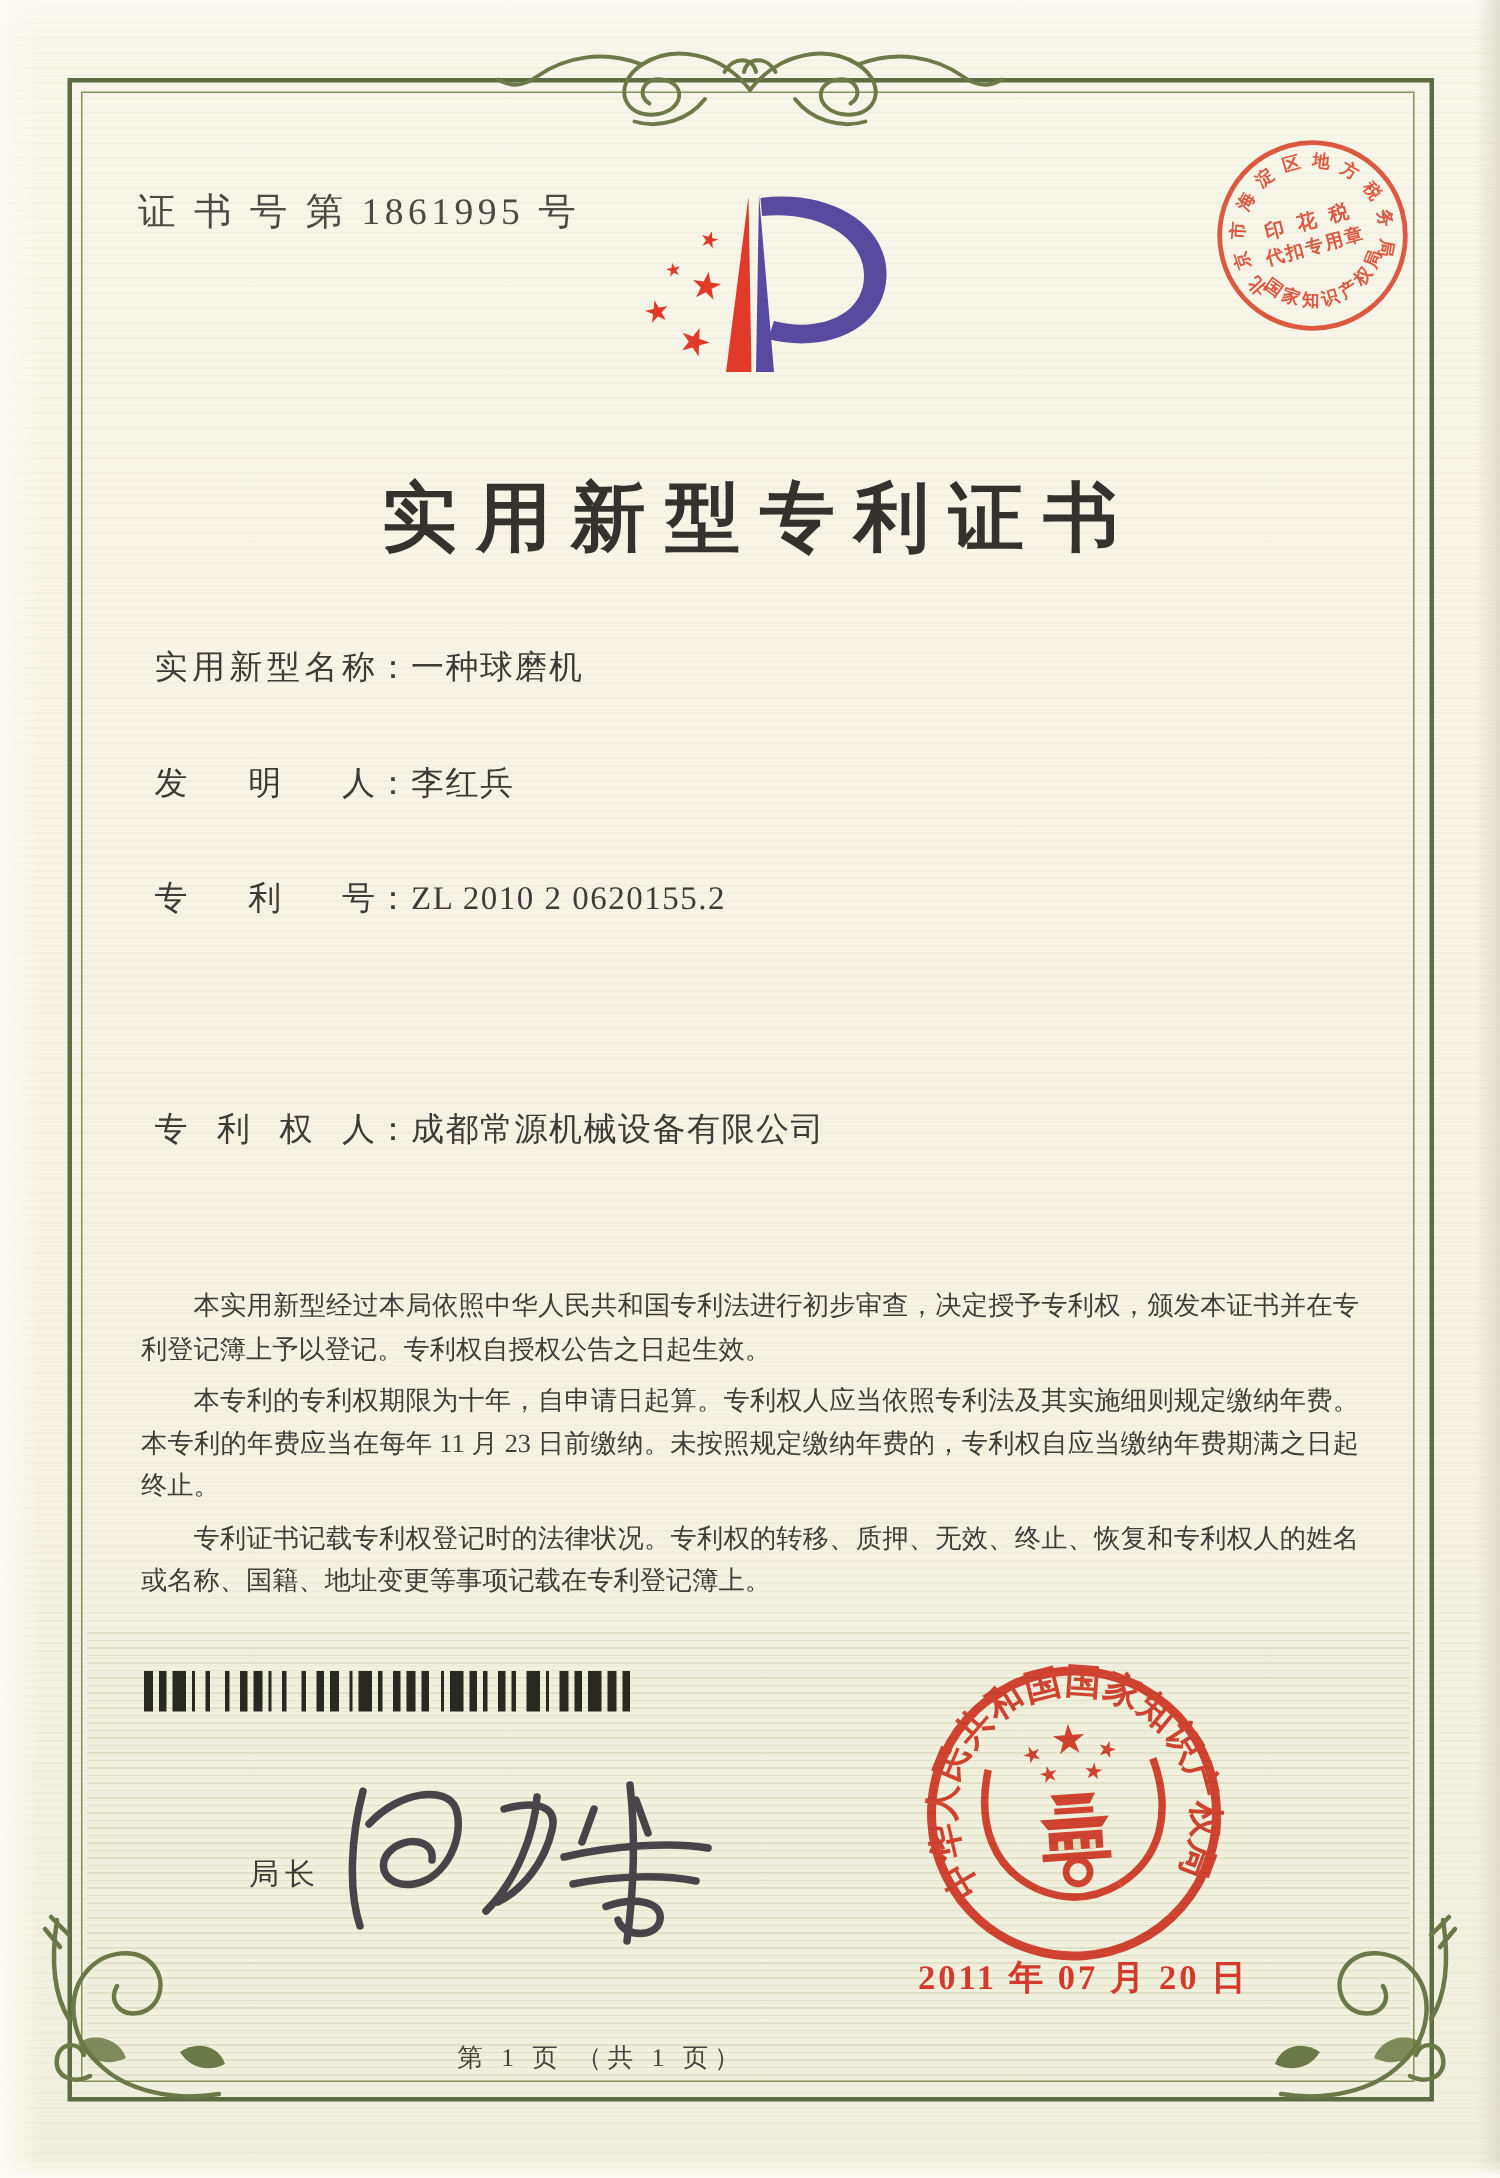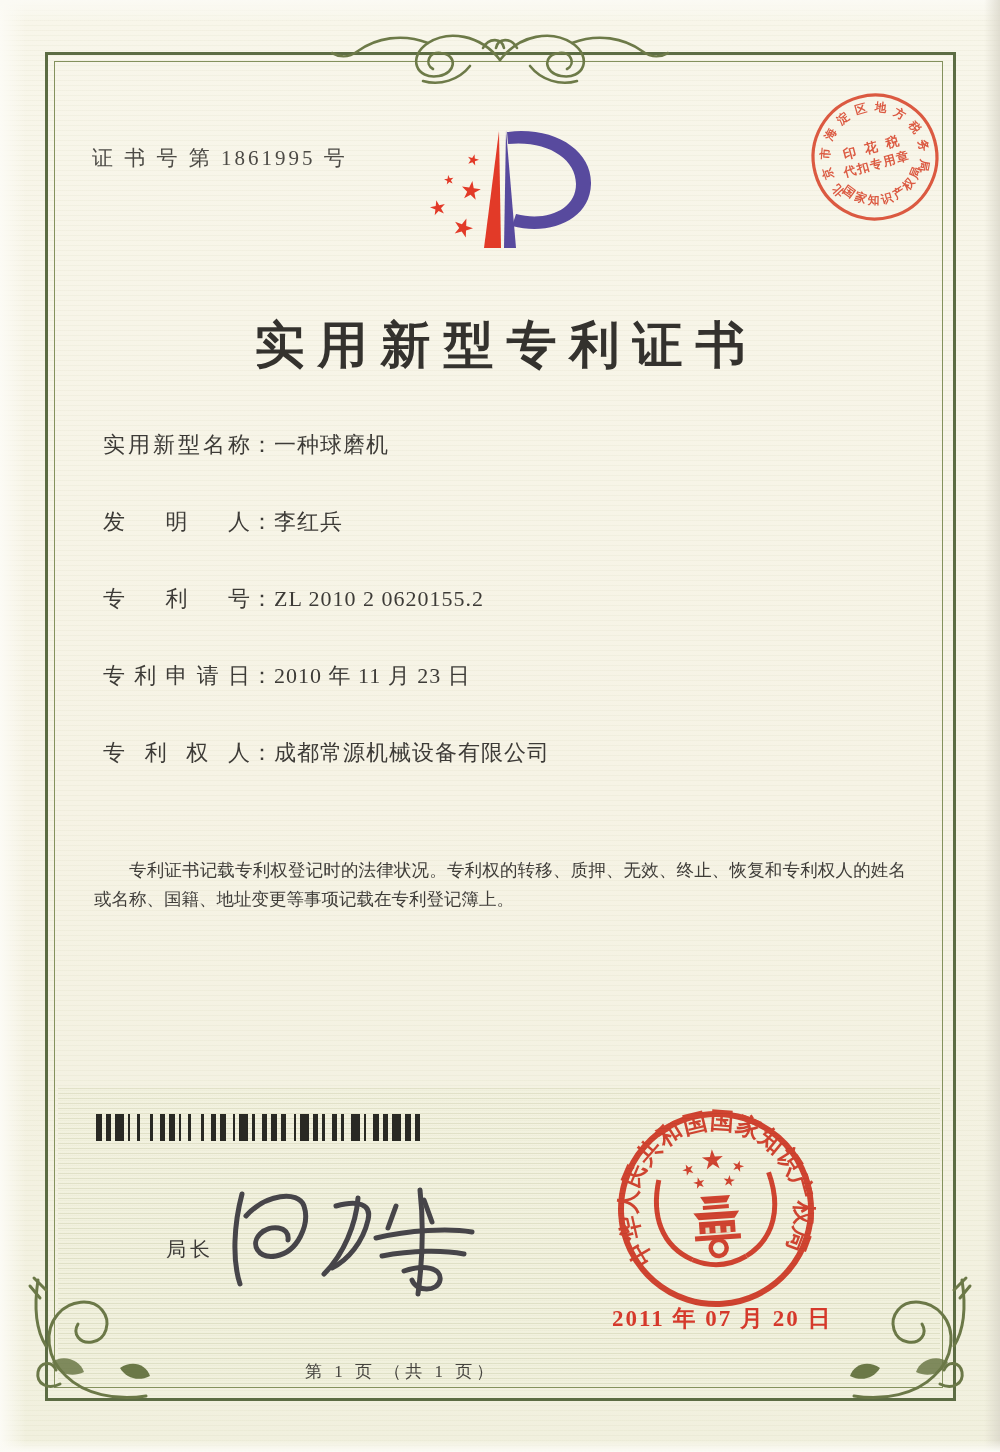--- a/index.html
+++ b/index.html
@@ -11,21 +11,21 @@
   .edge{position:absolute;pointer-events:none;}
   .edge-left{left:0;top:0;width:26px;height:100%;background:linear-gradient(90deg,#fcfbf5,rgba(252,251,245,0));}
   .edge-top{left:0;top:0;width:100%;height:22px;background:linear-gradient(180deg,#fbfaf4,rgba(251,250,244,0));}
   .edge-right{right:0;top:0;width:16px;height:100%;background:linear-gradient(270deg,#d8d5c8,rgba(216,213,200,0));opacity:.75;}
   .edge-bottom{bottom:0;left:0;width:100%;height:12px;background:linear-gradient(0deg,#fcfbf6,rgba(252,251,246,0));}
   .frame-outer{position:absolute;left:45px;top:52px;width:905px;height:1343px;border:3px solid #5c6c43;}
   .frame-inner{position:absolute;left:54px;top:61px;width:887px;height:1325px;border:1px solid #84915d;}
   .guilloche{position:absolute;left:58px;top:1088px;width:882px;height:300px;
         background:repeating-linear-gradient(180deg,rgba(148,158,96,.20) 0 1px,rgba(238,240,216,.28) 1px 5px);}
   .abs{position:absolute;}
-  .cert-number{left:92px;top:144px;font-size:21px;letter-spacing:3px;color:#4c4a45;}
+  .cert-number{left:92px;top:124px;font-size:25px;letter-spacing:3px;color:#4c4a45;}
   .title{left:0;top:288px;width:1000px;text-align:center;font-size:50px;font-weight:700;
          letter-spacing:13px;text-indent:13px;color:#34322e;margin-top:24px;}
   .field{left:103px;font-size:22px;color:#3d3b37;letter-spacing:1px;white-space:nowrap;}
   .field .lab{display:inline-block;width:148px;text-align:justify;text-align-last:justify;}
   .f0{top:430px}.f1{top:507px}.f2{top:584px}.f3{top:661px}.f4{top:738px}.f5{top:815px}
   .body-text{left:94px;top:856px;width:812px;font-size:17.5px;line-height:28.5px;
          color:#3f3d39;text-align:justify;}
   .body-text p{margin:0 0 6px 0;text-indent:2em;}
   .barcode{left:96px;top:1114px;width:325px;height:27px;}
   .barcode i{position:absolute;top:0;bottom:0;background:#292924;}
@@ -132,28 +132,27 @@
 
   <div class="abs field f0">
     <span class="lab">实用新型名称</span><span>：</span><span>一种球磨机</span>
   </div>
   <div class="abs field f1">
     <span class="lab">发明人</span><span>：</span><span>李红兵</span>
   </div>
   <div class="abs field f2">
     <span class="lab">专利号</span><span>：</span><span>ZL 2010 2 0620155.2</span>
   </div>
-  <div class="abs field f3">
-    <span class="lab">专利申请日</span><span>：</span><span>2010 年 11 月 23 日</span>
-  </div>
   <div class="abs field f4">
     <span class="lab">专利权人</span><span>：</span><span>成都常源机械设备有限公司</span>
   </div>
 
   <div class="abs body-text">
+    <p>本实用新型经过本局依照中华人民共和国专利法进行初步审查，决定授予专利权，颁发本证书并在专利登记簿上予以登记。专利权自授权公告之日起生效。</p>
+    <p>本专利的专利权期限为十年，自申请日起算。专利权人应当依照专利法及其实施细则规定缴纳年费。本专利的年费应当在每年 11 月 23 日前缴纳。未按照规定缴纳年费的，专利权自应当缴纳年费期满之日起终止。</p>
     <p>专利证书记载专利权登记时的法律状况。专利权的转移、质押、无效、终止、恢复和专利权人的姓名或名称、国籍、地址变更等事项记载在专利登记簿上。</p>
   </div>
 
   <div class="abs barcode">
       <i style="left:0.00px;width:5.67px"></i>
       <i style="left:9.56px;width:5.67px"></i>
       <i style="left:19.12px;width:8.86px"></i>
       <i style="left:31.86px;width:2.49px"></i>
       <i style="left:41.42px;width:2.49px"></i>
       <i style="left:54.17px;width:2.49px"></i>

